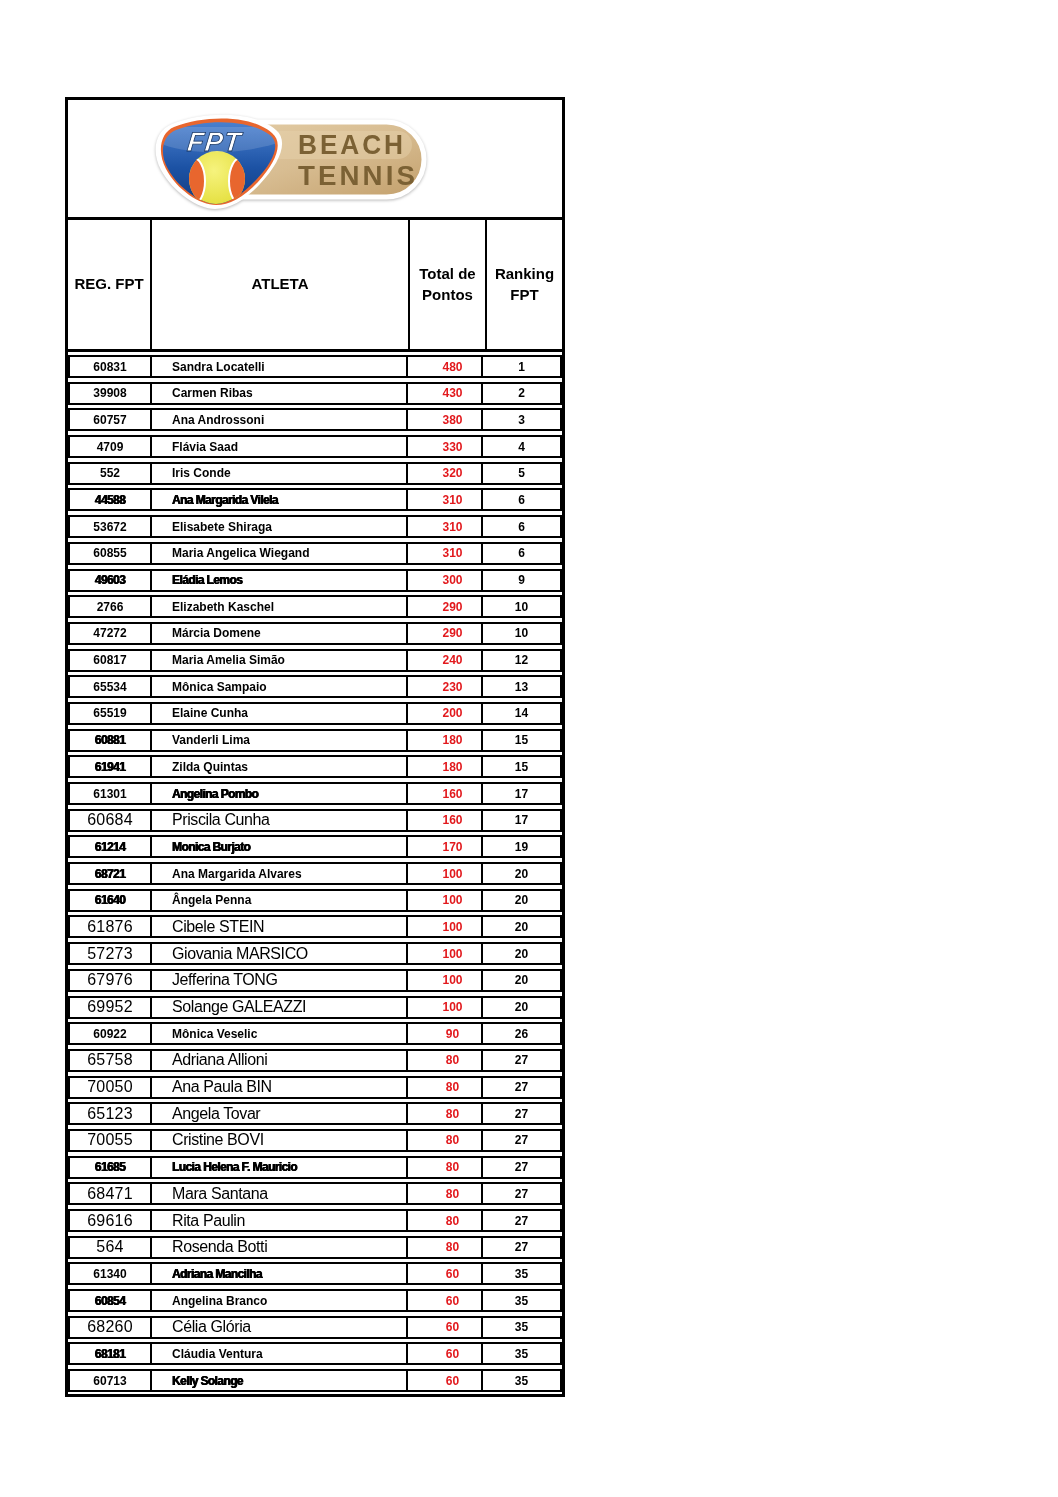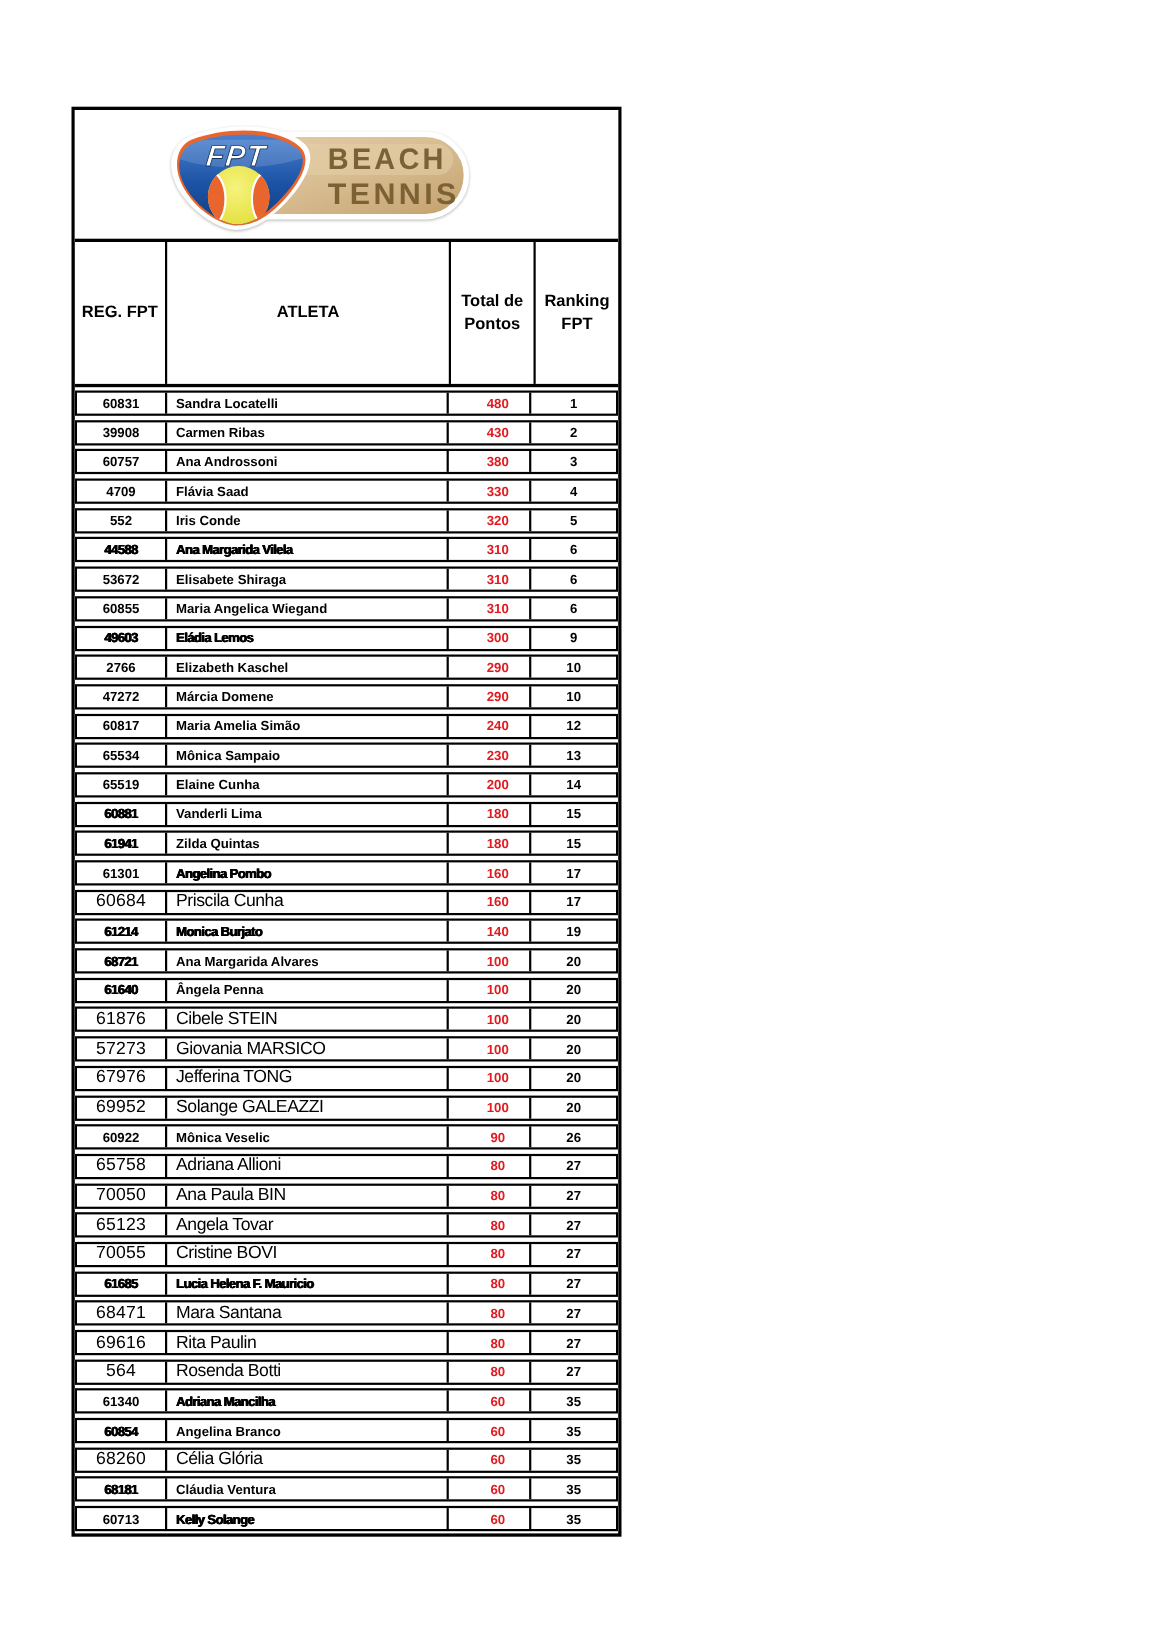--- a/index.html
+++ b/index.html
@@ -34,21 +34,21 @@
     display:grid;grid-template-columns:82px 256px 75px 1fr;
     height:19px;border:2px solid #000;margin-bottom:3.7px;background:#fff;
   }
   .row:last-child{margin-bottom:2px;}
   .cell{
     display:flex;align-items:center;overflow:hidden;white-space:nowrap;
     border-right:2px solid #000;
   }
   .cell:last-child{border-right:none;}
   .reg{justify-content:center;font-weight:700;font-size:12px;}
-  .name{justify-content:flex-start;padding-left:8px;font-weight:700;font-size:12px;}
+  .name{justify-content:flex-start;padding-left:20px;font-weight:700;font-size:12px;}
   .pts{justify-content:center;font-weight:700;font-size:12px;color:var(--points-red,#e2191d);padding-left:16px;}
   .rank{justify-content:center;font-weight:700;font-size:12px;}
   
   .sty-heavy{letter-spacing:-0.6px;text-shadow:0.55px 0 0 currentColor,-0.2px 0 0 currentColor;}
   .reg.sty-large{font-weight:400;font-size:16px;letter-spacing:0.2px;text-align:center;}
   .name.sty-large{font-weight:400;font-size:16px;letter-spacing:-0.4px;}
   
   .brand-text{font-family:"Liberation Sans", sans-serif;font-weight:700;}
 </style>
 </head>
@@ -220,21 +220,21 @@
       </div>
       <div class="row">
         <div class="cell reg sty-large">60684</div>
         <div class="cell name sty-large">Priscila Cunha</div>
         <div class="cell pts">160</div>
         <div class="cell rank">17</div>
       </div>
       <div class="row">
         <div class="cell reg sty-heavy">61214</div>
         <div class="cell name sty-heavy">Monica Burjato</div>
-        <div class="cell pts">140</div>
+        <div class="cell pts">170</div>
         <div class="cell rank">19</div>
       </div>
       <div class="row">
         <div class="cell reg sty-heavy">68721</div>
         <div class="cell name sty-normal">Ana Margarida Alvares</div>
         <div class="cell pts">100</div>
         <div class="cell rank">20</div>
       </div>
       <div class="row">
         <div class="cell reg sty-heavy">61640</div>

